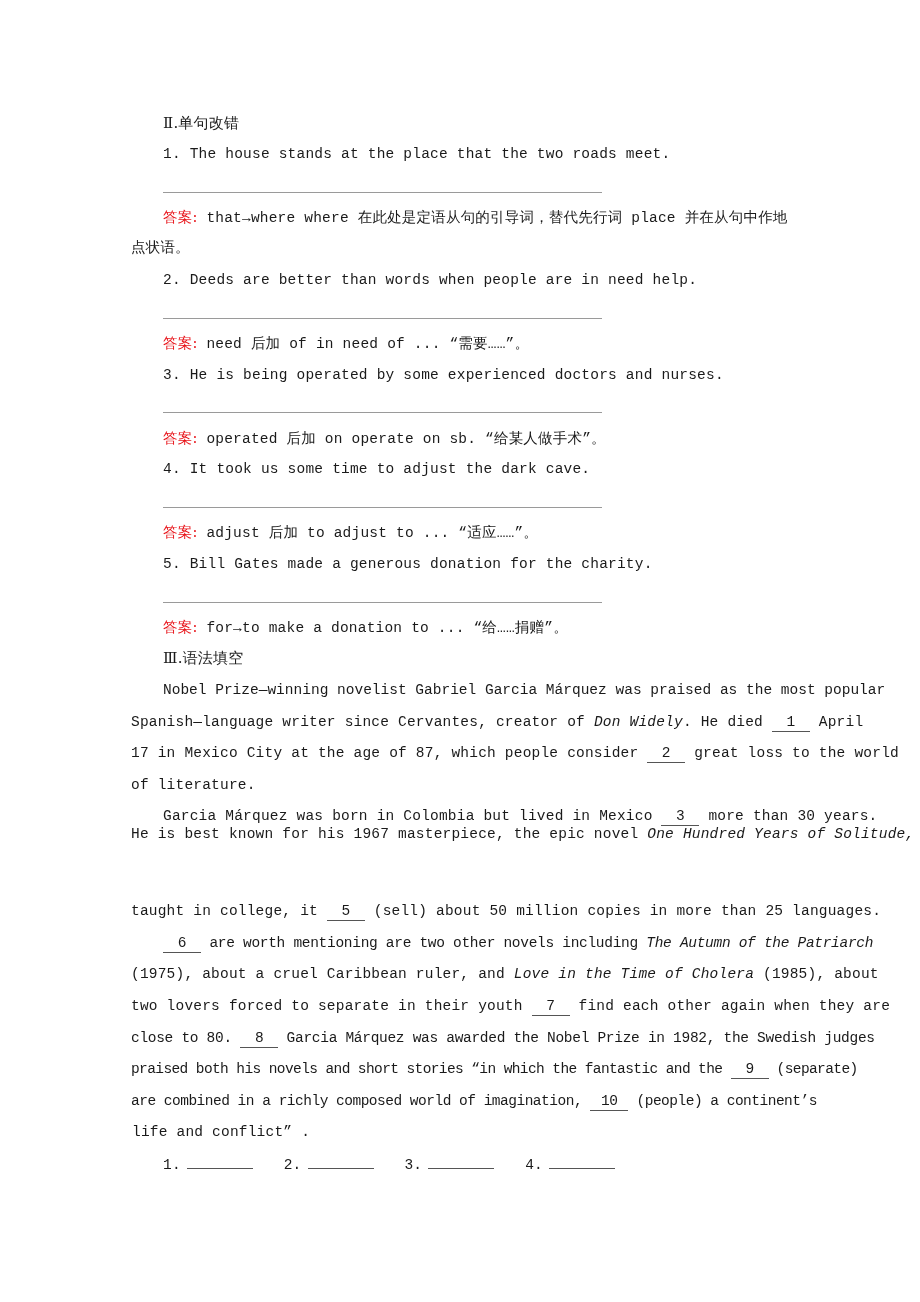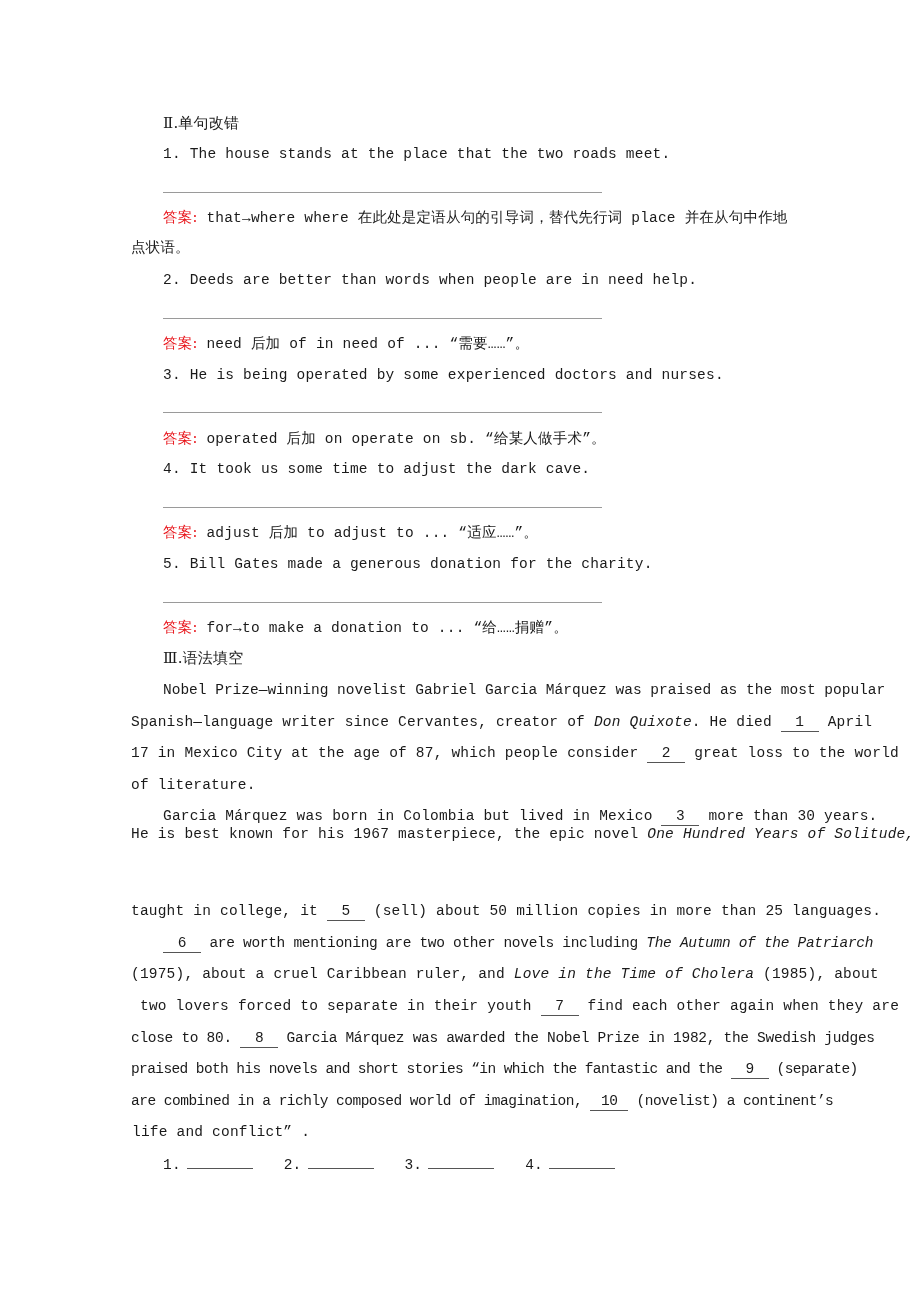--- a/index.html
+++ b/index.html
@@ -56,21 +56,21 @@
   <div class="divider" style="top:602px;"></div>
   <div class="line mono" style="left:163px; top:617px;">
     <span class="ans-label">答案:</span>
     <span>for→to  make a donation to ... “给……捐赠”。</span>
   </div>
 
   <div class="line heading" style="left:163px; top:648px;">Ⅲ.语法填空</div>
 
   <div class="line mono" style="left:163px; top:680px; letter-spacing:0px;">Nobel Prize—winning novelist Gabriel Garcia Márquez was praised as the most popular</div>
   <div class="line mono" style="left:131px; top:712px;">
-    <span>Spanish—language writer since Cervantes, creator of </span><em>Don Quixote</em><span>. He died </span><span class="blank">1</span><span> April</span>
+    <span>Spanish—language writer since Cervantes, creator of </span><em>Don Widely</em><span>. He died </span><span class="blank">1</span><span> April</span>
   </div>
   <div class="line mono" style="left:131px; top:743px;">
     <span>17 in Mexico City at the age of 87, which people consider </span><span class="blank">2</span><span> great loss to the world</span>
   </div>
   <div class="line mono" style="left:131px; top:775px;">of literature.</div>
 
   <div class="line mono" style="left:163px; top:806px;">
     <span>Garcia Márquez was born in Colombia but lived in Mexico </span><span class="blank">3</span><span> more than 30 years.</span>
   </div>
   <div class="line mono" style="left:131px; top:824px;">
@@ -79,31 +79,31 @@
   <div class="line mono" style="left:131px; top:901px;">
     <span>taught in college, it </span><span class="blank">5</span><span> (sell)  about 50 million copies in more than 25 languages.</span>
   </div>
 
   <div class="line mono" style="left:163px; top:933px; letter-spacing:-0.3px;">
     <span class="blank">6</span><span> are worth mentioning are two other novels including </span><em>The Autumn of the Patriarch</em>
   </div>
   <div class="line mono" style="left:131px; top:964px;">
     <span>(1975), about a cruel Caribbean ruler, and </span><em>Love in the Time of Cholera</em><span> (1985), about</span>
   </div>
-  <div class="line mono" style="left:140px; top:996px;">
+  <div class="line mono" style="left:131px; top:996px;">
     <span>two lovers forced to separate in their youth </span><span class="blank">7</span><span> find each other again when they are</span>
   </div>
   <div class="line mono" style="left:131px; top:1028px; letter-spacing:-0.3px;">
     <span>close to 80. </span><span class="blank">8</span><span> Garcia Márquez was awarded the Nobel Prize in 1982, the Swedish judges</span>
   </div>
   <div class="line mono" style="left:131px; top:1059px; letter-spacing:-0.6px;">
     <span>praised both his novels and short stories “in which the fantastic and the </span><span class="blank">9</span><span> (separate)</span>
   </div>
   <div class="line mono" style="left:131px; top:1091px; letter-spacing:-0.5px;">
-    <span>are combined in a richly composed world of imagination, </span><span class="blank">10</span><span> (novelist)  a continent’s</span>
+    <span>are combined in a richly composed world of imagination, </span><span class="blank">10</span><span> (people)  a continent’s</span>
   </div>
   <div class="line mono" style="left:132px; top:1122px;">life and conflict” .</div>
 
   <div class="line mono fill-row" style="left:163px; top:1154px;">
     <span class="item"><span>1.</span><span class="blank-empty"></span></span>
     <span class="item"><span>2.</span><span class="blank-empty"></span></span>
     <span class="item"><span>3.</span><span class="blank-empty"></span></span>
     <span class="item"><span>4.</span><span class="blank-empty"></span></span>
   </div>
 

